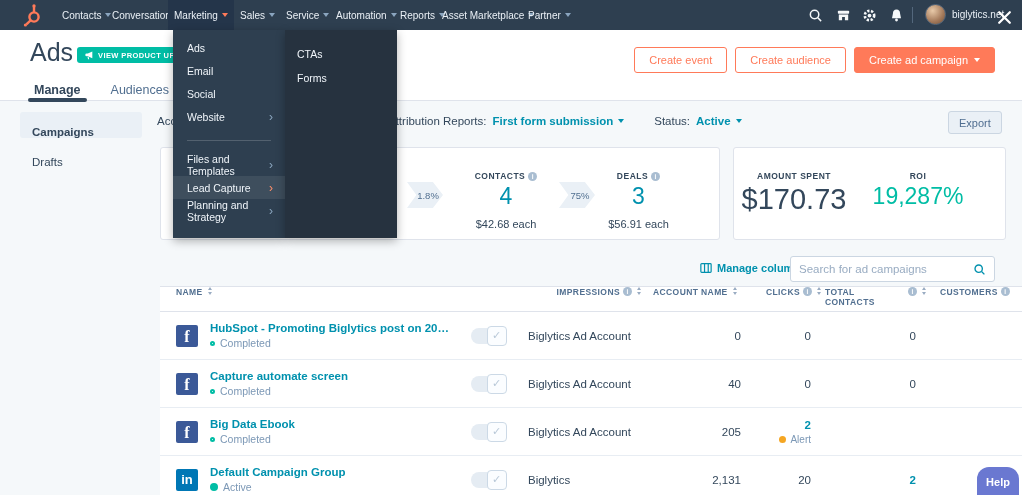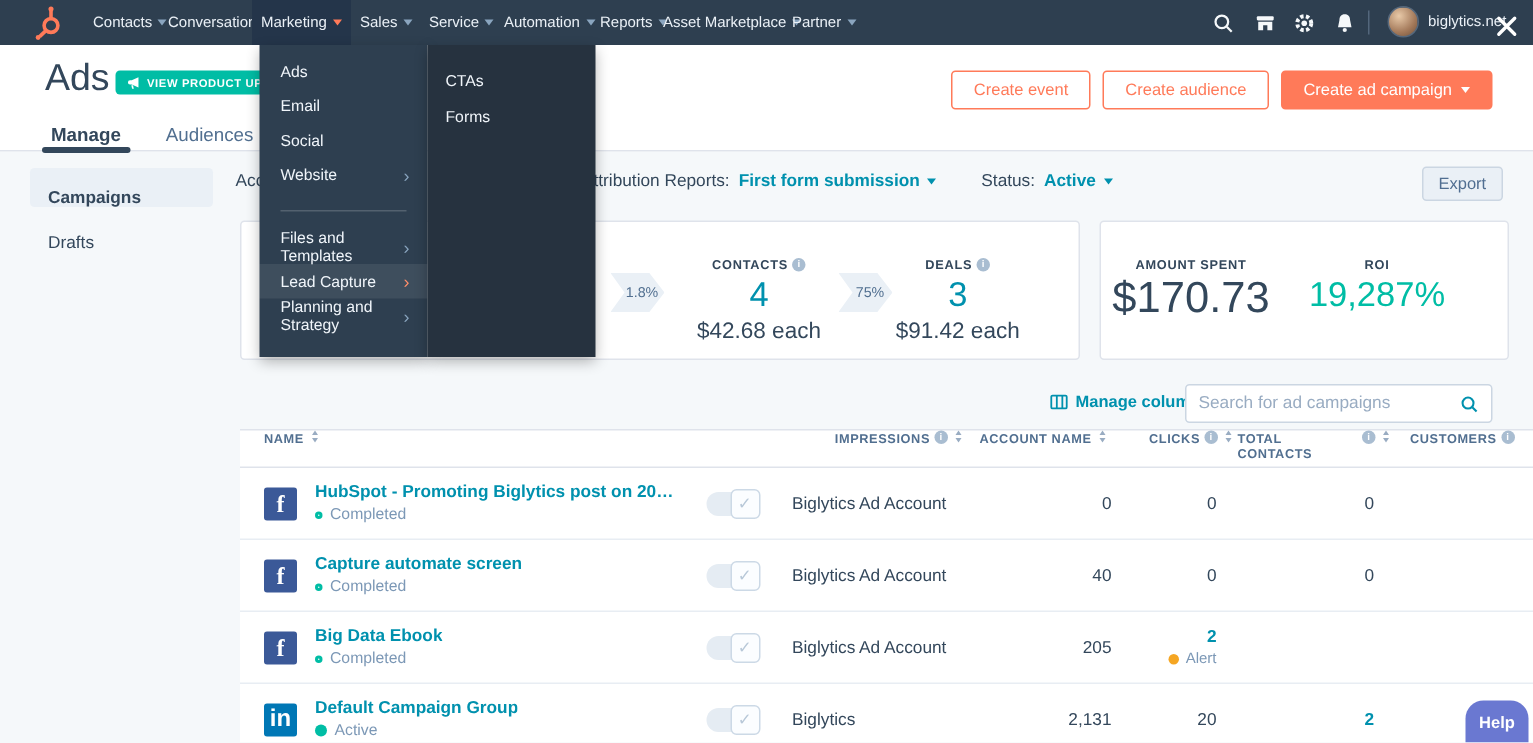--- a/index.html
+++ b/index.html
@@ -75,21 +75,21 @@
   .card1 { left:160px; top:147px; width:560px; height:93px; }
   .card2 { left:733px; top:147px; width:273px; height:93px; }
   .stage-arrow { position:absolute; top:34px; width:36px; height:26px; background:#eaf0f6;
                  clip-path:polygon(0 0, 72% 0, 100% 50%, 72% 100%, 0 100%, 26% 50%);
                  display:flex; align-items:center; justify-content:center; font-size:9.5px; color:#516f90;
                  padding-left:6px; }
   .stage { position:absolute; top:0; text-align:center; }
   .stage-label { margin-top:23px; font-size:8.5px; font-weight:bold; letter-spacing:.5px; color:#33475b;
                  display:flex; align-items:center; justify-content:center; gap:3px; }
   .stage-value { margin-top:2px; font-size:23px; color:#0091ae; }
-  .stage-sub { margin-top:2px; font-size:15px; color:#33475b; }
+  .stage-sub { margin-top:8px; font-size:11px; color:#33475b; }
   .metric-value-dark { margin-top:2px; font-size:29px; color:#33475b; }
   .metric-value-green { margin-top:2px; font-size:23px; color:#00bda5; }
 
   .info-i { width:9px; height:9px; border-radius:50%; background:#a9bdd1; color:#fff; font-size:6.5px;
             font-weight:bold; display:inline-flex; align-items:center; justify-content:center; cursor:pointer; }
 
   
   .manage-columns { position:absolute; left:700px; top:262px; display:flex; align-items:center; gap:5px;
                     color:#0091ae; font-size:11px; font-weight:bold; cursor:pointer; }
   .search-box { position:absolute; left:790px; top:256px; width:205px; height:26px; background:#fff;
@@ -113,21 +113,21 @@
   .tri-up { width:0; height:0; border-left:2.5px solid transparent; border-right:2.5px solid transparent;
             border-bottom:3px solid #99acc2; }
   .tri-dn { width:0; height:0; border-left:2.5px solid transparent; border-right:2.5px solid transparent;
             border-top:3px solid #99acc2; }
   .trow { height:48px; border-bottom:1px solid #e8edf3; background:#fff; }
   .cell { display:flex; align-items:center; }
   .name-cell { padding-left:16px; gap:12px; }
   .net-icon { width:22px; height:22px; border-radius:2px; display:flex; align-items:flex-end;
               justify-content:center; color:#fff; font-weight:bold; flex:none; }
   .net-icon.facebook { background:#3b5998; font-size:16px; line-height:20px; font-family:"Liberation Serif",serif; }
-  .net-icon.linkedin { background:#0077b5; font-size:16px; line-height:19px; align-items:center; }
+  .net-icon.linkedin { background:#0077b5; font-size:13px; line-height:19px; align-items:center; }
   .name-stack { display:flex; flex-direction:column; gap:3px; min-width:0; }
   .camp-link { color:#0091ae; font-size:11.5px; font-weight:bold; text-decoration:none; cursor:pointer;
                white-space:nowrap; overflow:hidden; text-overflow:ellipsis; }
   .status-line { display:flex; align-items:center; gap:5px; font-size:10.5px; color:#7c98b6; }
   .status-icon { display:inline-block; border-radius:50%; }
   .status-icon.completed { width:5px; height:5px; border:2px solid #00bda5; background:#fff; }
   .status-icon.active { width:8px; height:8px; background:#00bda5; }
   .toggle-cell { justify-content:center; }
   .toggle { position:relative; width:34px; height:16px; background:#e5ecf3; border-radius:8px; cursor:pointer; }
   .knob { position:absolute; right:-2px; top:-2px; width:20px; height:20px; background:#fbfdff;
@@ -296,21 +296,21 @@
     </div>
     <div class="stage-arrow" style="left:398px">
         <span>75%</span>
       </div>
     <div class="stage" style="left:420px; width:115px">
       <div class="stage-label">
           <span>DEALS</span>
           <span class="info-i">i</span>
         </div>
       <div class="stage-value">3</div>
-      <div class="stage-sub">$91.42 each</div>
+      <div class="stage-sub">$56.91 each</div>
     </div>
   </div>
 
   <div class="card card2">
     <div class="stage" style="left:0; width:120px">
       <div class="stage-label">
           <span>AMOUNT SPENT</span>
         </div>
       <div class="metric-value-dark">$170.73</div>
     </div>

